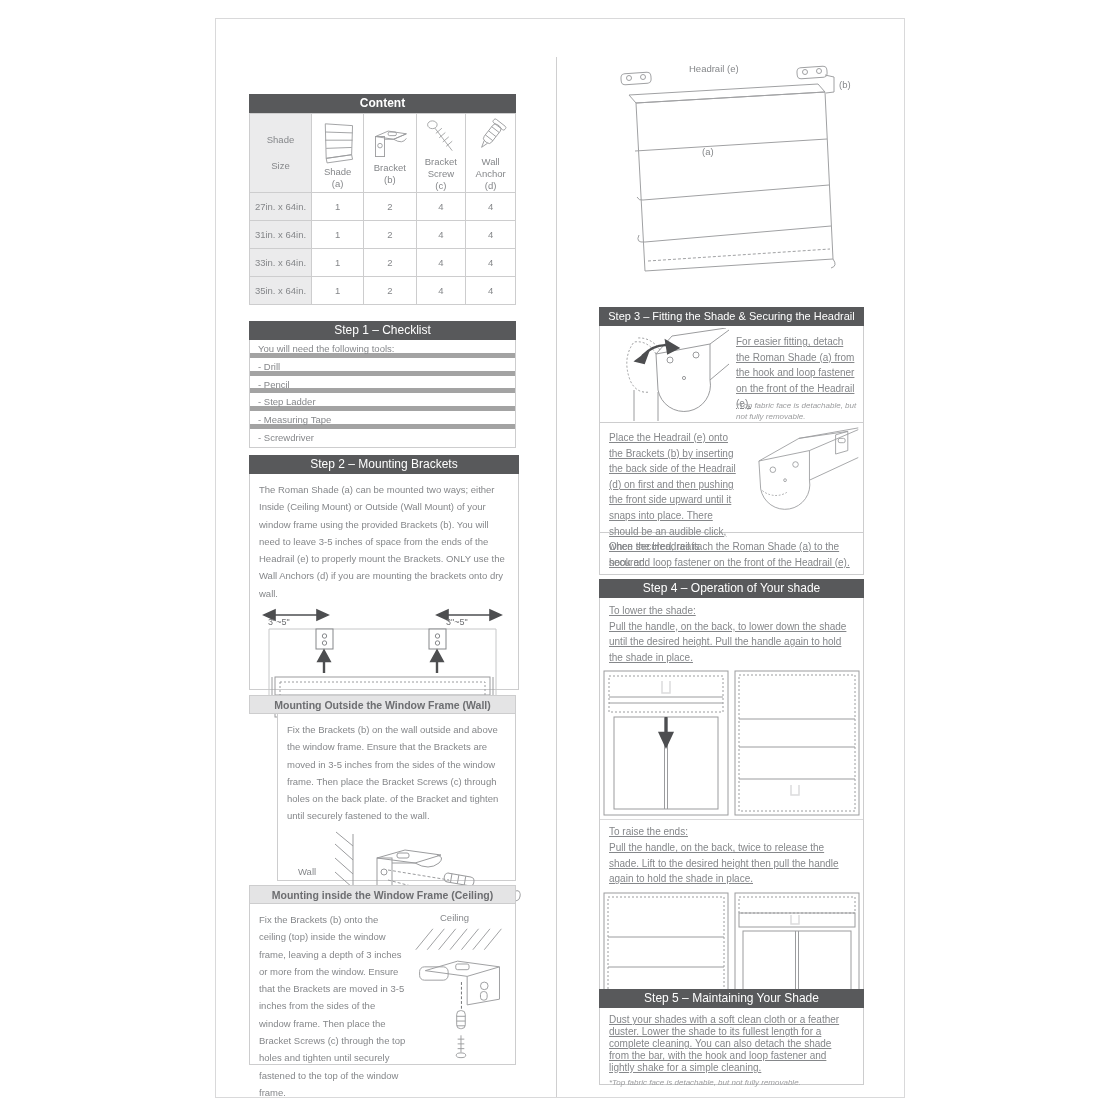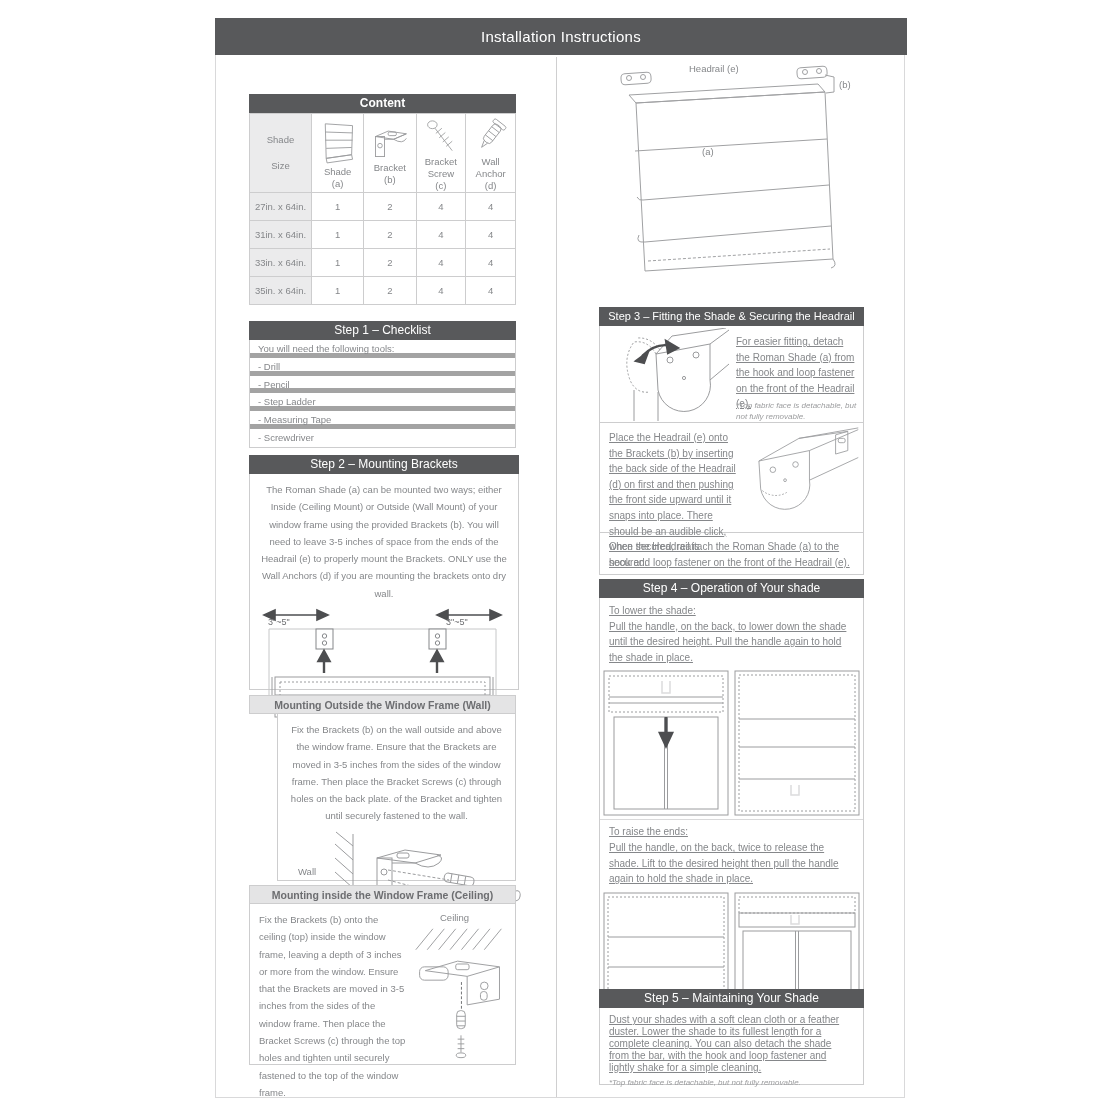--- a/index.html
+++ b/index.html
@@ -22,32 +22,31 @@
   table.ct td.size { background:#ebebec; width:62px; }
   table.ct tr.hdr td { height:76px; }
   table.ct tr.data td { height:28px; }
   .cell-icon { display:block; margin:2px auto 0; }
   .col-label { display:block; line-height:12px; white-space:pre-line; }
   .rowhead { white-space:pre-line; line-height:26px; }
 
   .chk-row { border-bottom:5px solid #a3a3a3; padding:0 8px; height:17.8px; line-height:17.8px; color:#85878a; font-size:9.5px; }
   .chk-row:last-child { border-bottom:none; }
 
-  .para { padding:7px 9px 5px;text-align:center; }
+  .para { padding:7px 9px 5px; }
   .rt-txt { color:#85878a; font-size:10px; line-height:15.6px;text-decoration:underline; }
   .dim-label { position:absolute; color:#6d6e71; font-size:9px; }
   .diag-label { position:absolute; color:#85878a; font-size:9.5px; }
   .win-pair { display:flex; justify-content:space-between; padding:2px 2px; }
 </style>
 </head>
 <body>
 
 <div class="page">
 
-  <div class="titlebar">Installation Instructions</div>
   <div class="divider"></div>
 
   <div class="abs" style="left:33px; top:75px; width:267px;">
     <div class="dark-hd" style="font-weight:bold;">Content</div>
     <table class="ct">
       <tbody>
           <tr class="hdr">
         <td class="size rowhead">Shade
 Size</td>
         <td>

